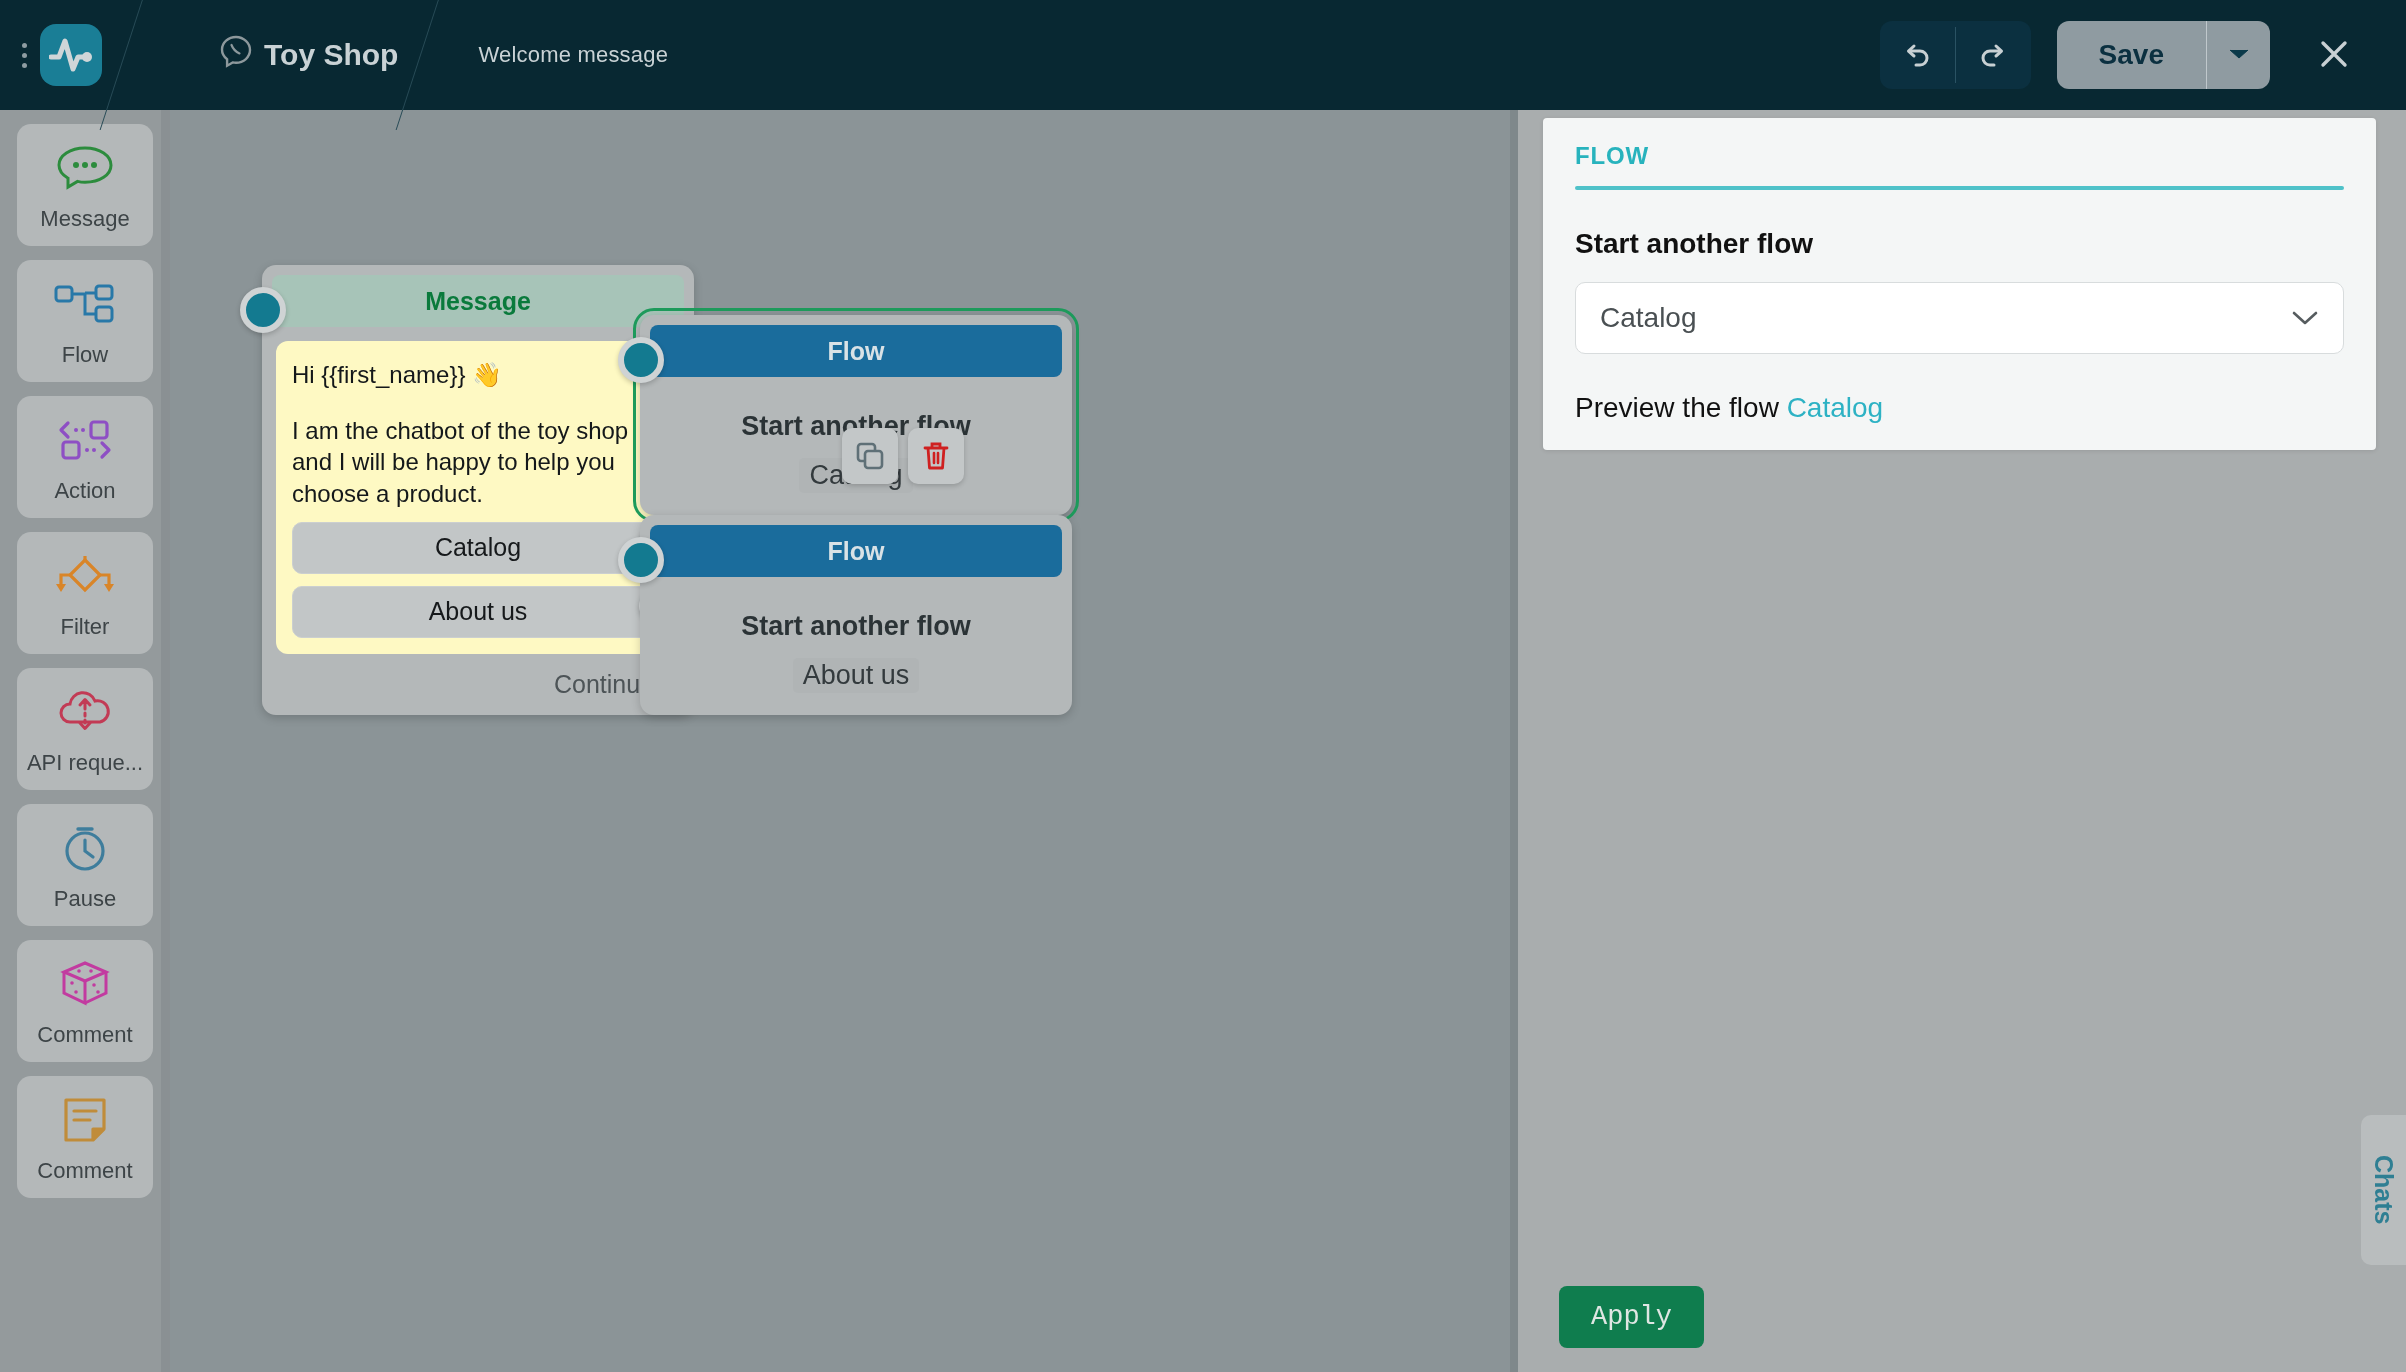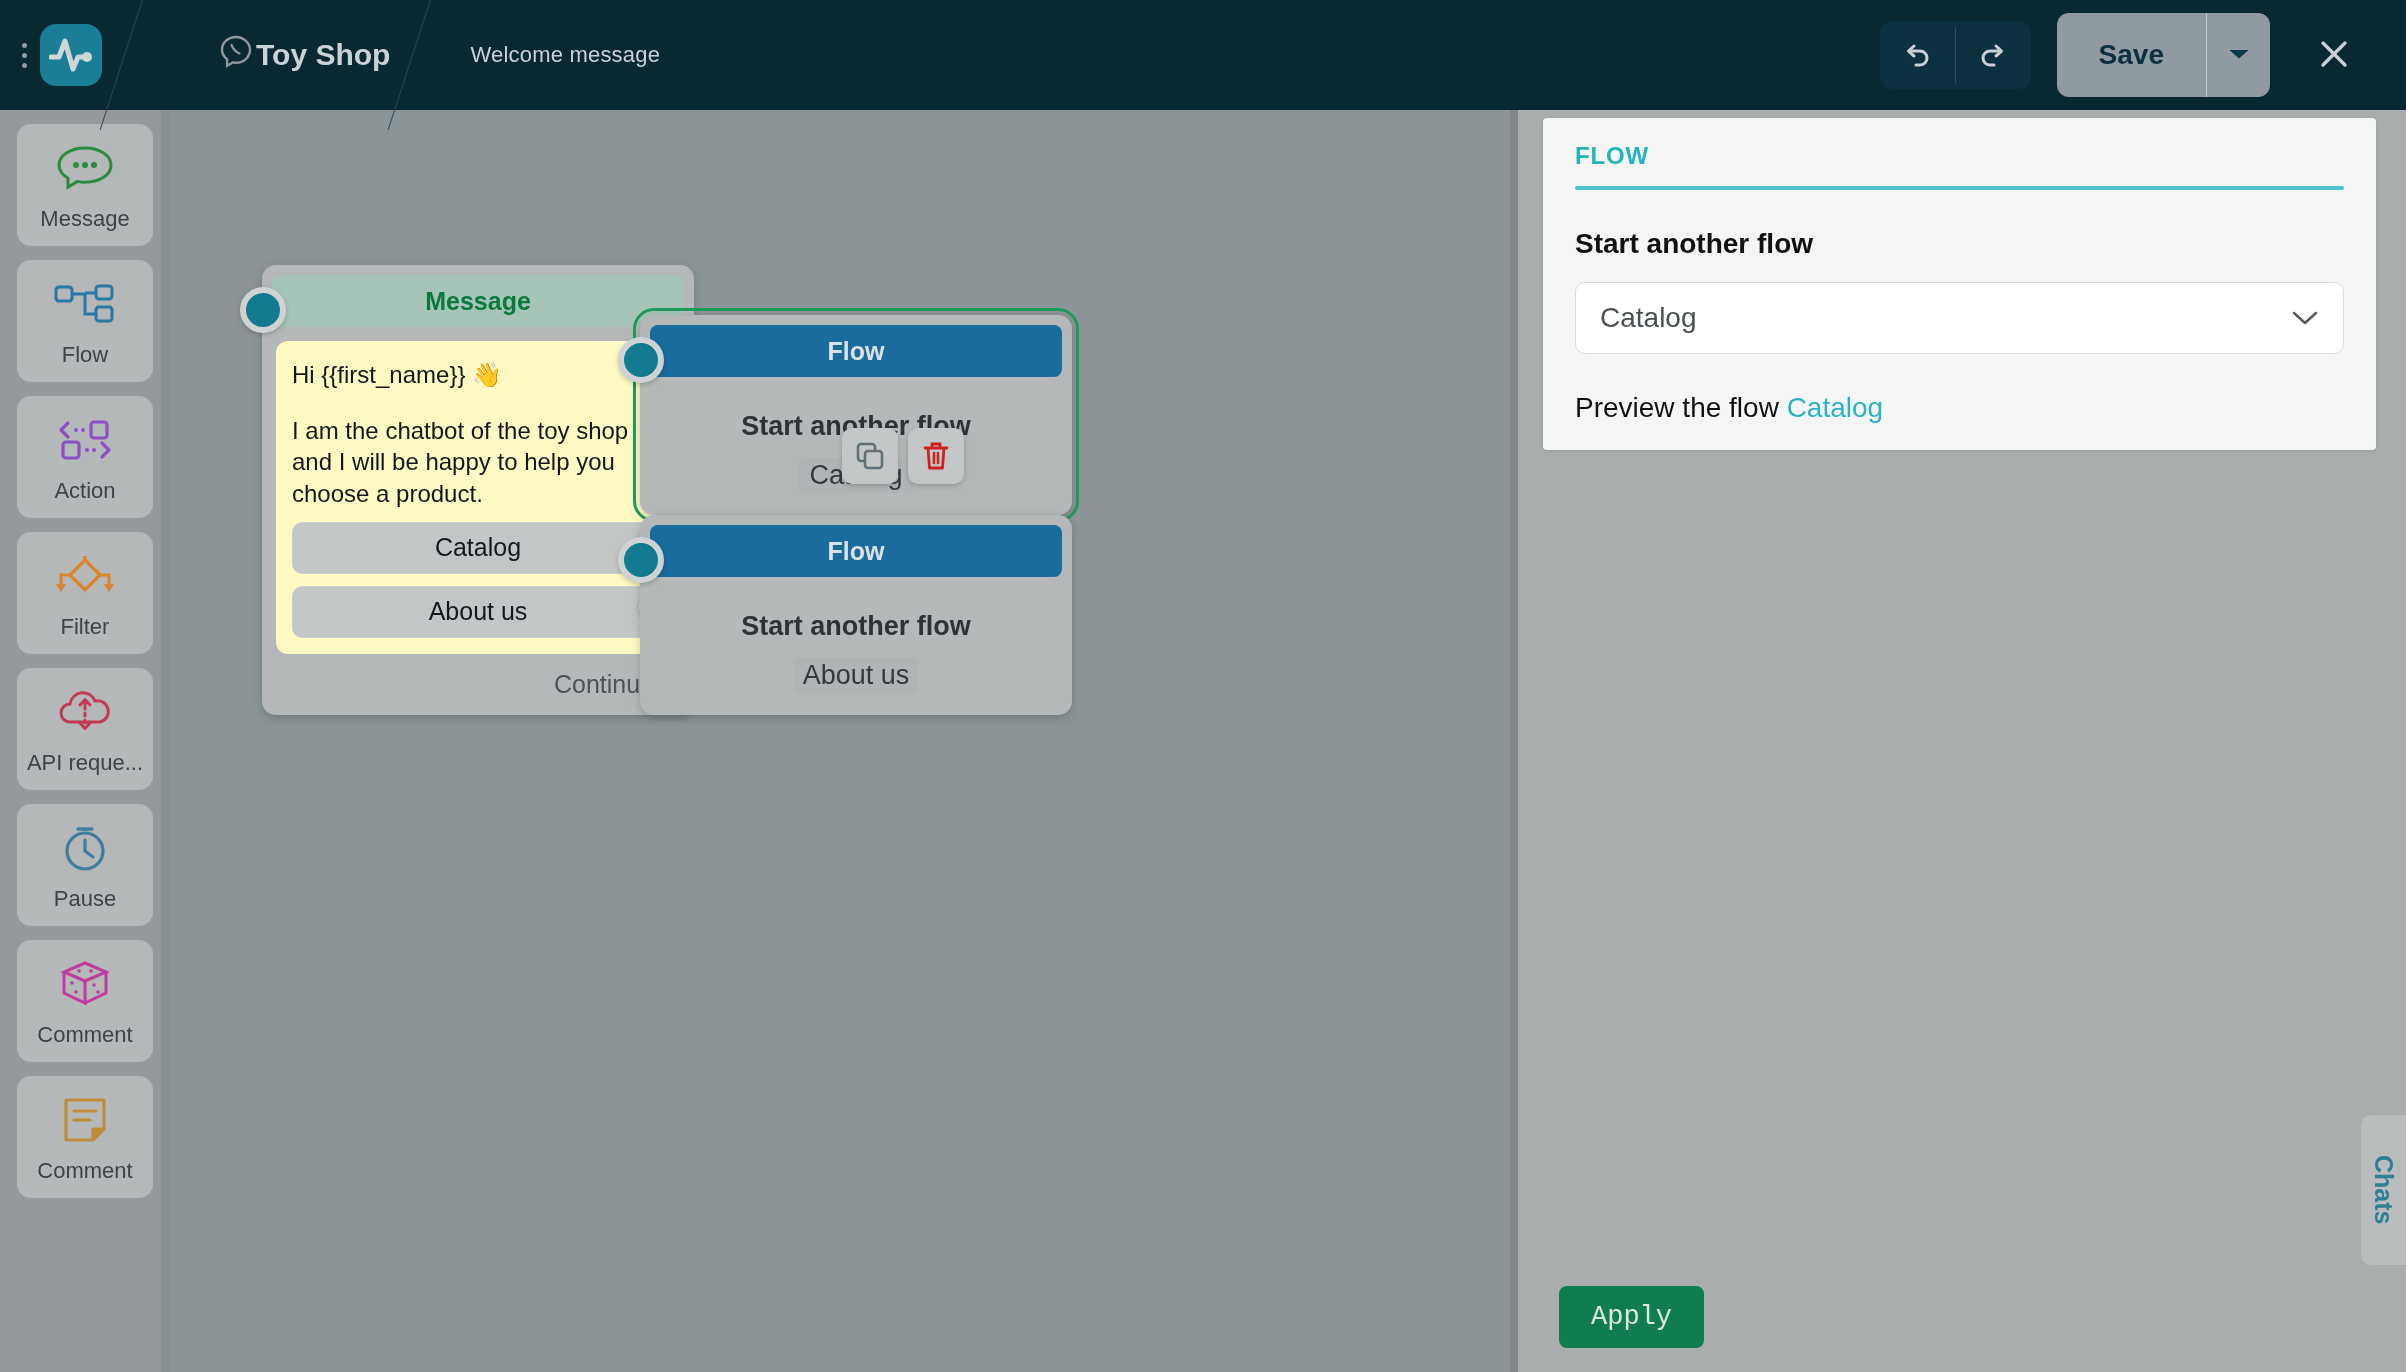--- a/index.html
+++ b/index.html
@@ -33,21 +33,21 @@
   .bc-sep {
     width: 70px; height: 110px; position: relative; flex: 0 0 auto;
   }
   .bc-sep::after {
     content: ""; position: absolute; left: 22px; top: -20px;
     width: 1px; height: 150px; background: #284b57;
     transform: skewX(-18deg);
   }
 
   .bc-item {
-    display: flex; align-items: center; gap: 4px;
+    display: flex; align-items: center; gap: 12px;
     color: #c9d2d5; font-size: 30px; font-weight: bold;
     margin-left: 48px;
   }
   .bc-item .viber-ic { display:block; }
   .bc-page {
     color: #c9d2d5; font-size: 22px; font-weight: normal;
     margin-left: 10px; letter-spacing: .2px;
   }
 
   .topbar-right {
@@ -57,21 +57,21 @@
   .undoredo {
     display: flex; background: #0b3040; border-radius: 12px; overflow: hidden;
     height: 68px;
   }
   .undoredo button {
     width: 75px; height: 68px; background: transparent; border: none; cursor: pointer;
     display: flex; align-items: center; justify-content: center;
   }
   .undoredo .divline { width: 1px; background: #2a5263; margin: 6px 0; }
 
-  .savegroup { display: flex; height: 84px; border-radius: 12px; overflow: hidden; justify-content: space-between; }
+  .savegroup { display: flex; height: 68px; border-radius: 12px; overflow: hidden; justify-content: space-between; }
   .savebtn {
     background: #8f9ba1; color: #0b3040; font-size: 28px; font-weight: bold;
     border: none; padding: 0 42px; cursor: pointer;
     font-family: "Liberation Sans", sans-serif;
   }
   .savecaret {
     background: #8f9ba1; border: none; width: 64px; cursor: pointer;
     display: flex; align-items: center; justify-content: center;
     border-left: 1px solid #c0c8cc;
   }

